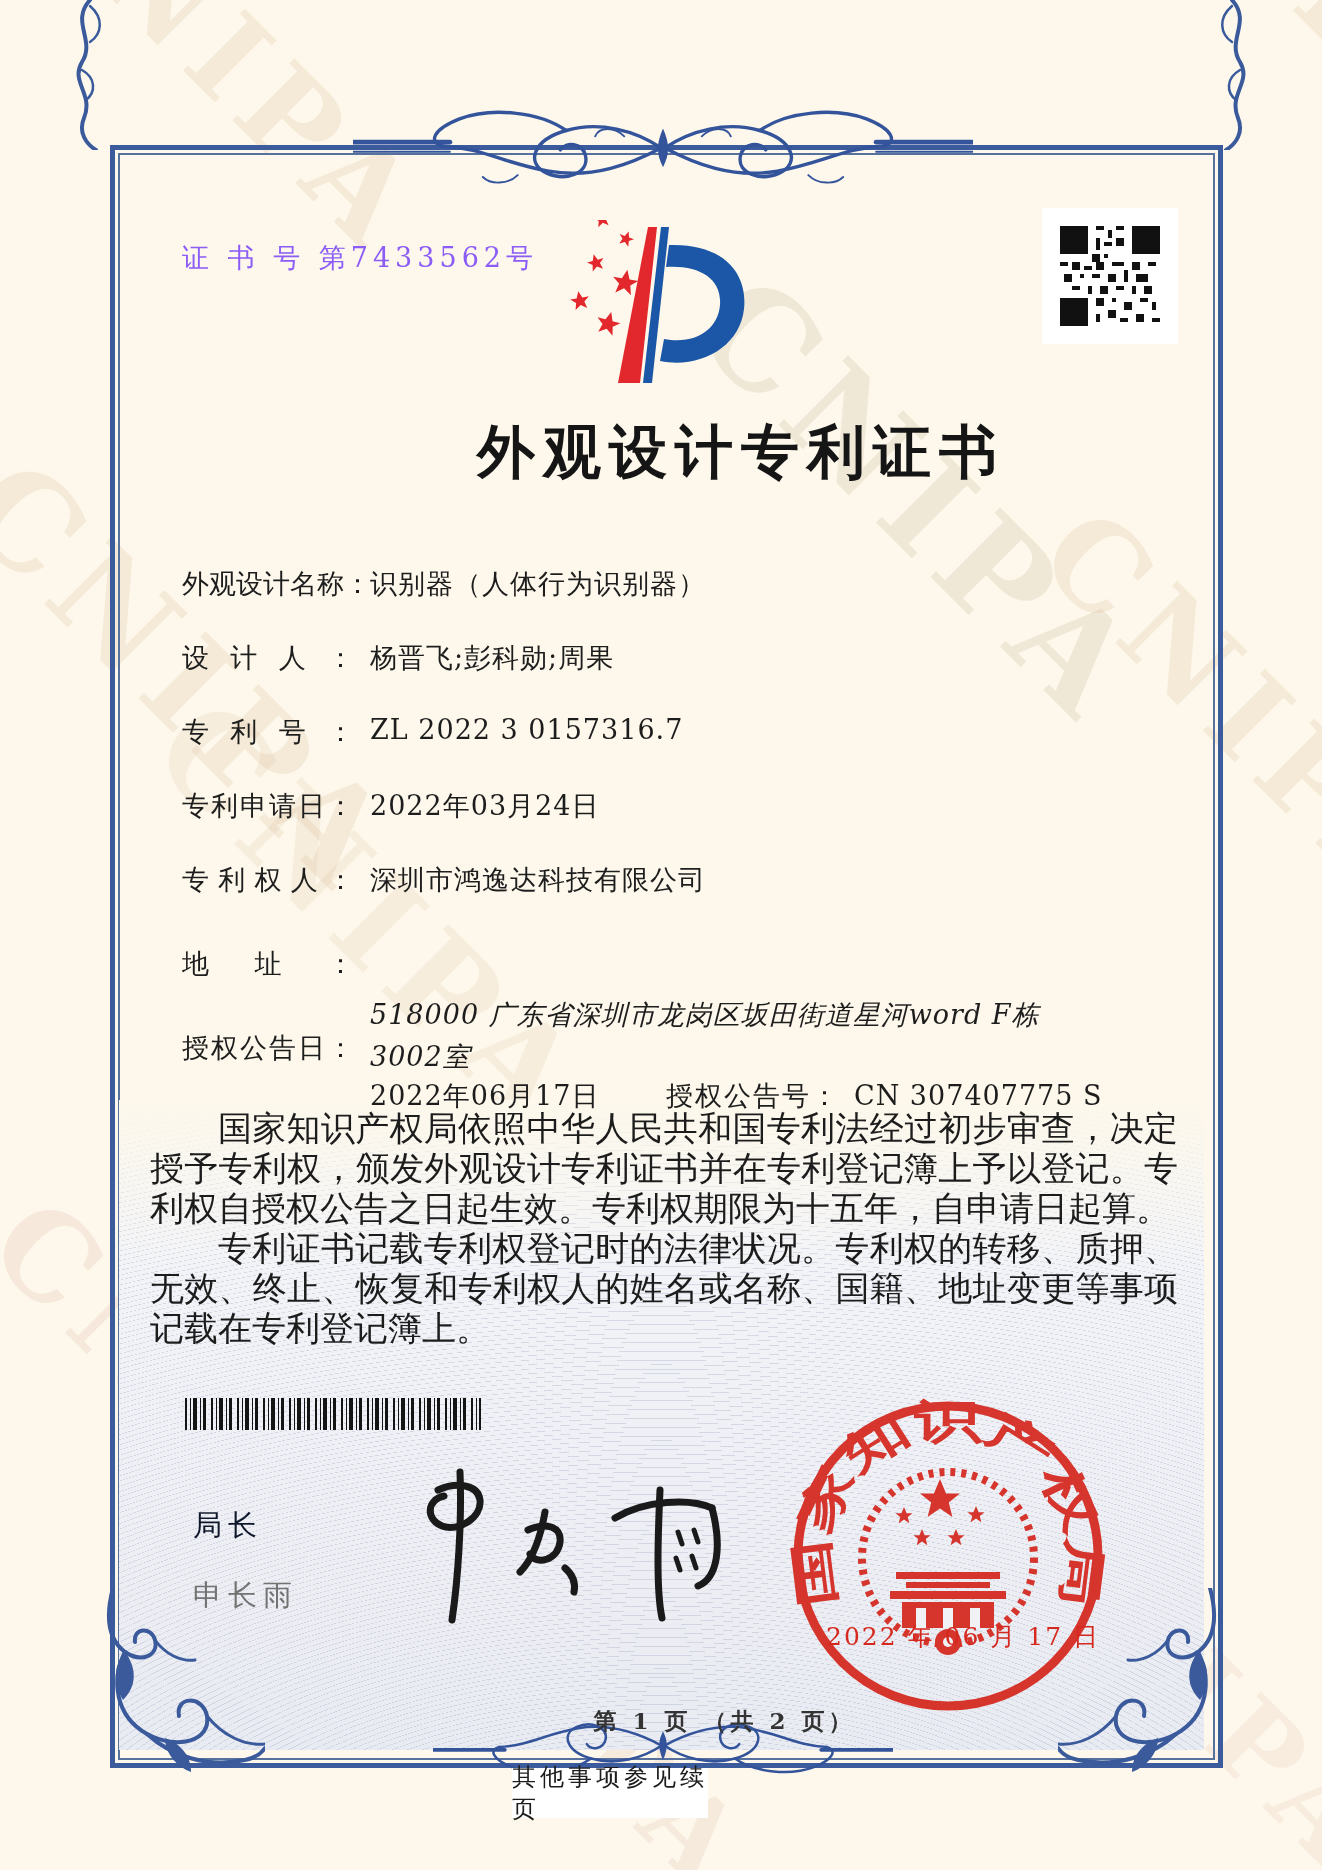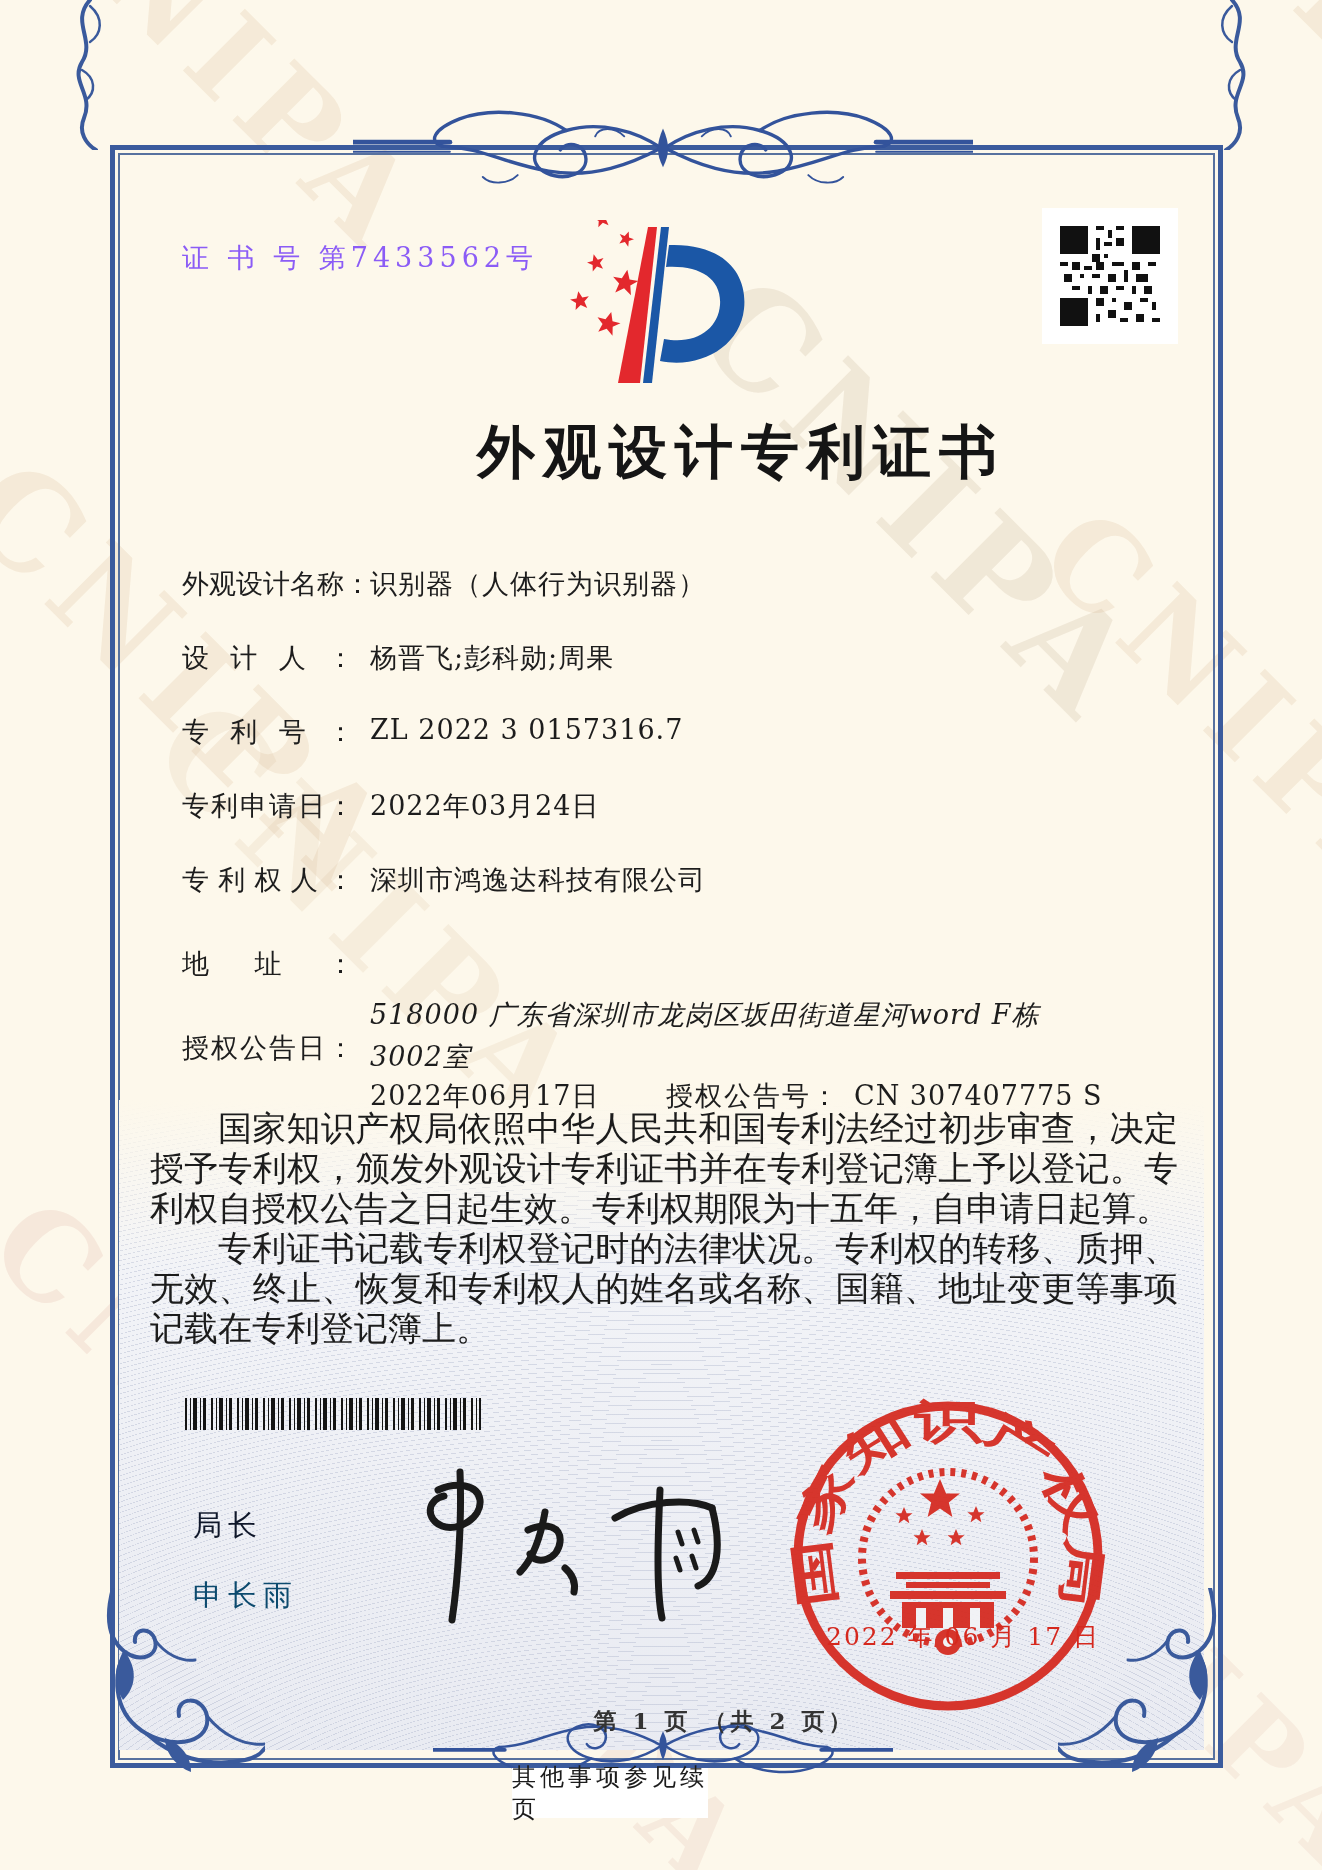--- a/index.html
+++ b/index.html
@@ -63,21 +63,21 @@
   .barcode{position:absolute;left:185px;top:1398px;width:296px;height:32px;
     background:repeating-linear-gradient(90deg,
       #141414 0 2px, rgba(0,0,0,0) 2px 5px,
       #141414 5px 6px, rgba(0,0,0,0) 6px 8px,
       #141414 8px 12px, rgba(0,0,0,0) 12px 15px,
       #141414 15px 16px, rgba(0,0,0,0) 16px 18px,
       #141414 18px 21px, rgba(0,0,0,0) 21px 26px);}
 
   .signer-title{position:absolute;left:193px;top:1506px;font-size:29px;color:#0f172a;
       font-family:"DejaVu Sans","Liberation Sans",sans-serif;letter-spacing:6px;}
-  .signer-name{position:absolute;left:193px;top:1576px;font-size:29px;color:#0c4a6e;
+  .signer-name{position:absolute;left:193px;top:1576px;font-size:29px;color:#737373;
       font-family:Liberation Serif, serif;letter-spacing:6px;}
   .signature{position:absolute;left:360px;top:1460px;width:390px;height:175px;}
 
   .seal{position:absolute;left:788px;top:1396px;width:320px;height:320px;opacity:0.93;}
   .seal-date{position:absolute;left:826px;top:1620px;font-size:25px;color:#d5281e;
       letter-spacing:2px;white-space:nowrap;}
 
   .pagenum{position:absolute;left:110px;top:1706px;width:1229px;text-align:center;
       font-size:23px;color:#333;letter-spacing:4px;font-weight:bold;}
 

